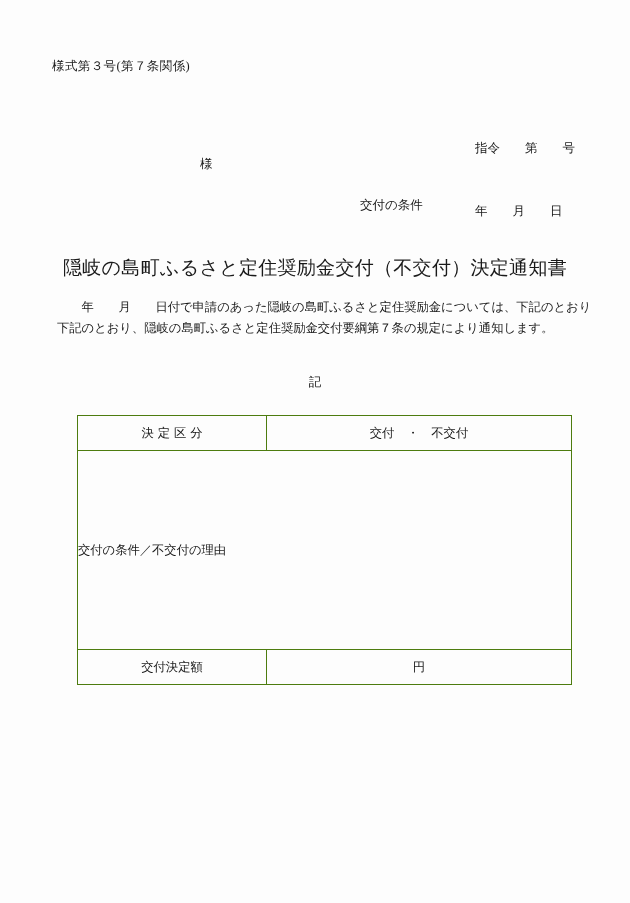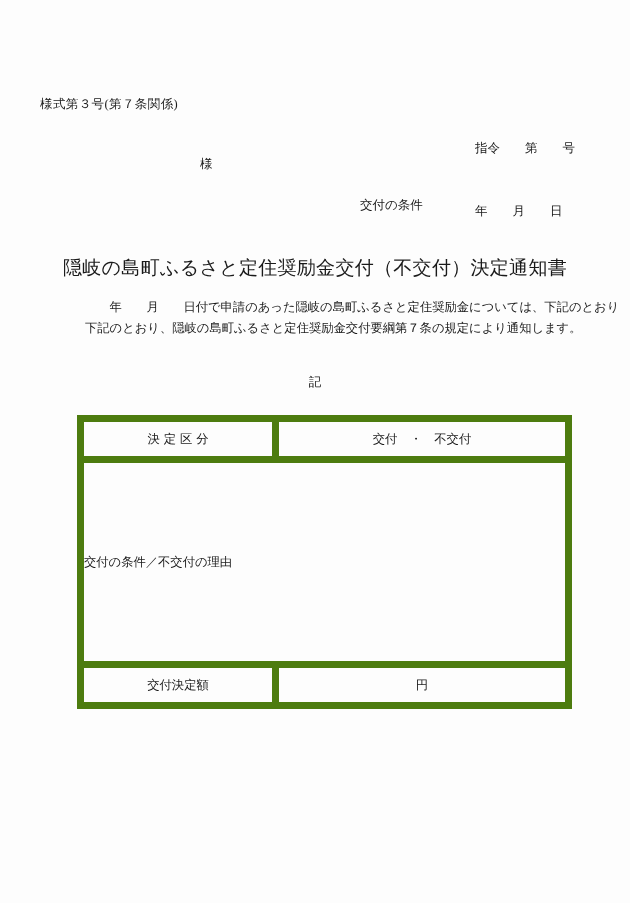--- a/index.html
+++ b/index.html
@@ -18,26 +18,25 @@
   .page {
     position: relative;
     width: 630px;
     height: 903px;
     background: #fdfdfd;
   }
 
   
   .form-no {
     position: absolute;
-    left: 40px;
+    left: 52px;
     top: 58px;
     font-size: 12.5px;
     letter-spacing: 0.4px;
     white-space: nowrap;
-    margin-top: 38px;
   }
 
   
   .issue-block {
     position: absolute;
     right: 55px;
     top: 96px;
     font-size: 12.5px;
     text-align: left;
     line-height: 21px;
@@ -76,21 +75,20 @@
   }
 
   
   .body-text {
     position: absolute;
     left: 57px;
     top: 297px;
     width: 520px;
     font-size: 12.3px;
     line-height: 21px;
-    margin-left: 28px;
   }
   .body-line { white-space: pre; }
 
   
   .ki-mark {
     position: absolute;
     left: 0;
     top: 374px;
     width: 630px;
     text-align: center;
@@ -101,21 +99,21 @@
   .form-table {
     position: absolute;
     left: 77px;
     top: 415px;
     width: 495px;
     border-collapse: collapse;
     table-layout: fixed;
     font-size: 12.3px;
   }
   .form-table td {
-    border: 7px solid #4d7c0f;
+    border: 1px solid #4d7c0f;
     padding: 0;
     vertical-align: middle;
   }
   .cell-label {
     width: 188px;
     height: 34px;
     text-align: center;
   }
   .cell-label-spaced {
     letter-spacing: 4px;

